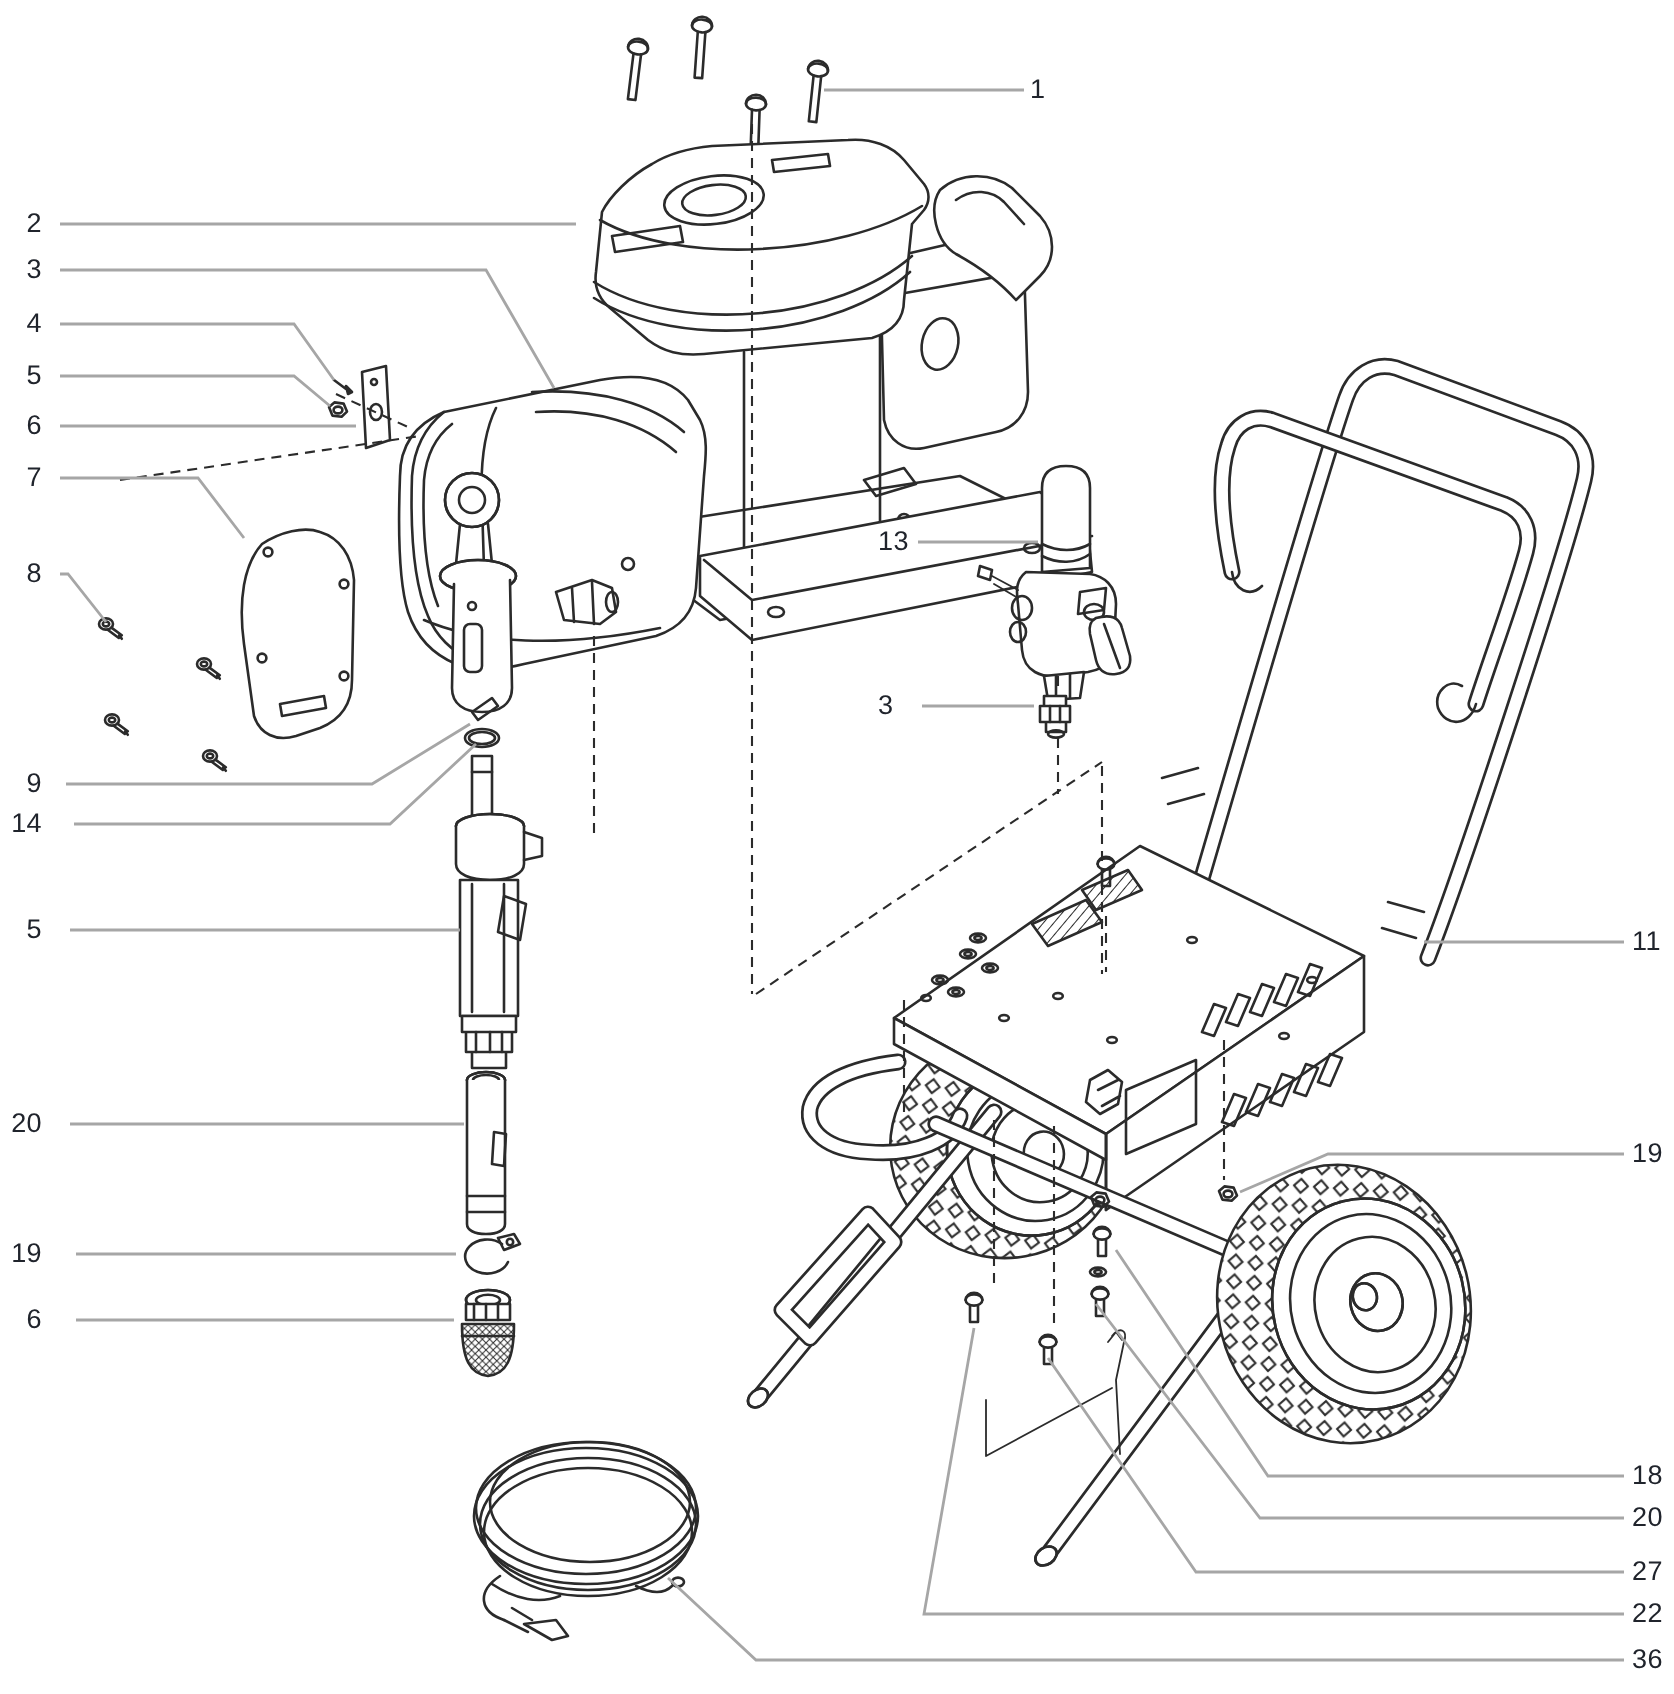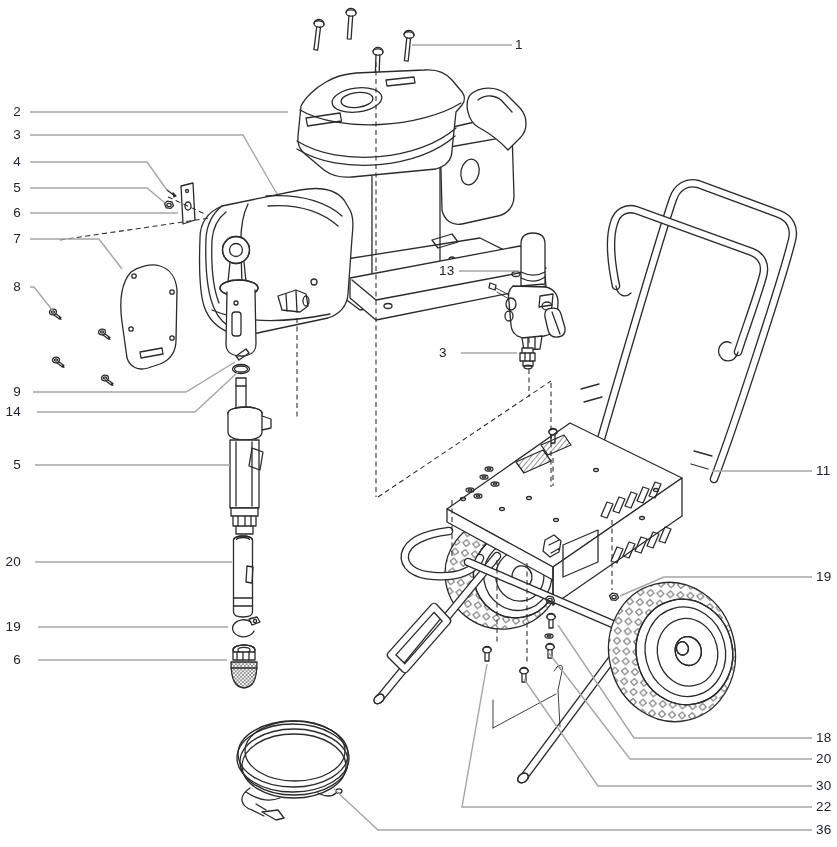--- a/index.html
+++ b/index.html
@@ -372,16 +372,16 @@
 <div class="callout lcol" style="top:458px">5</div>
 <div class="callout lcol" style="top:555px">20</div>
 <div class="callout lcol" style="top:620px">19</div>
 <div class="callout lcol" style="top:653px">6</div>
 <div class="callout" style="left:439px;top:264px">13</div>
 <div class="callout" style="left:439px;top:346px">3</div>
 <div class="callout" style="left:816px;top:464px">11</div>
 <div class="callout" style="left:816px;top:570px">19</div>
 <div class="callout" style="left:816px;top:731px">18</div>
 <div class="callout" style="left:816px;top:752px">20</div>
-<div class="callout" style="left:816px;top:779px">30</div>
+<div class="callout" style="left:816px;top:779px">27</div>
 <div class="callout" style="left:816px;top:800px">22</div>
 <div class="callout" style="left:816px;top:823px">36</div>
 </div>
 
 </body></html>

